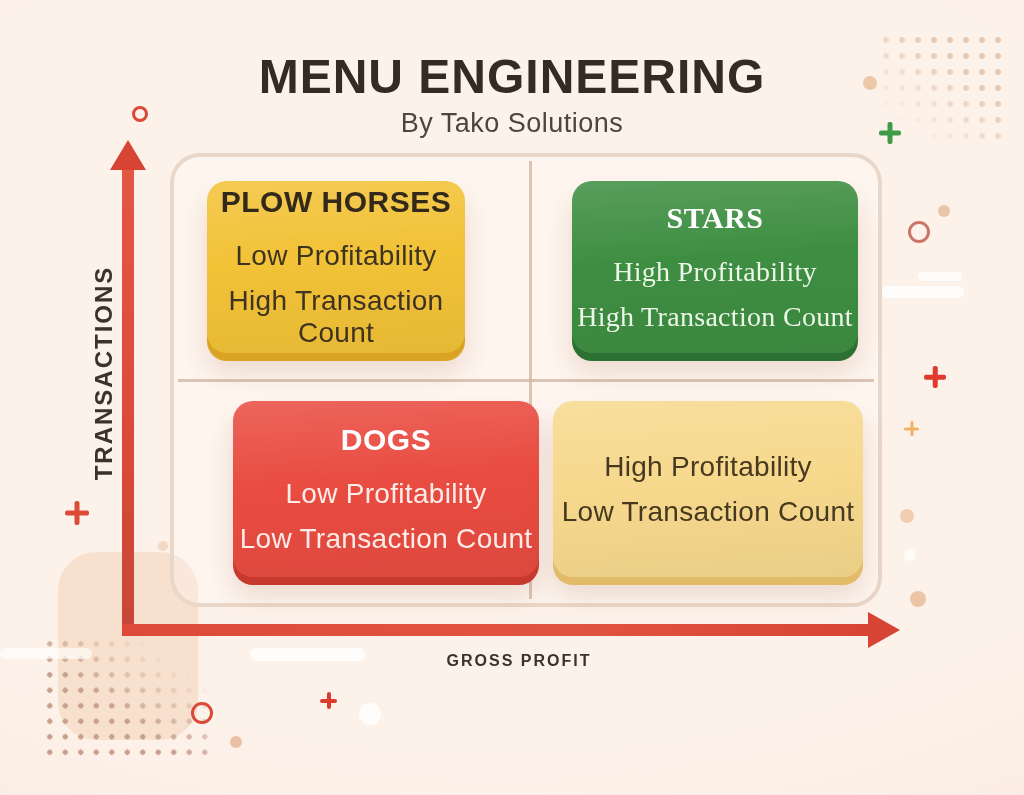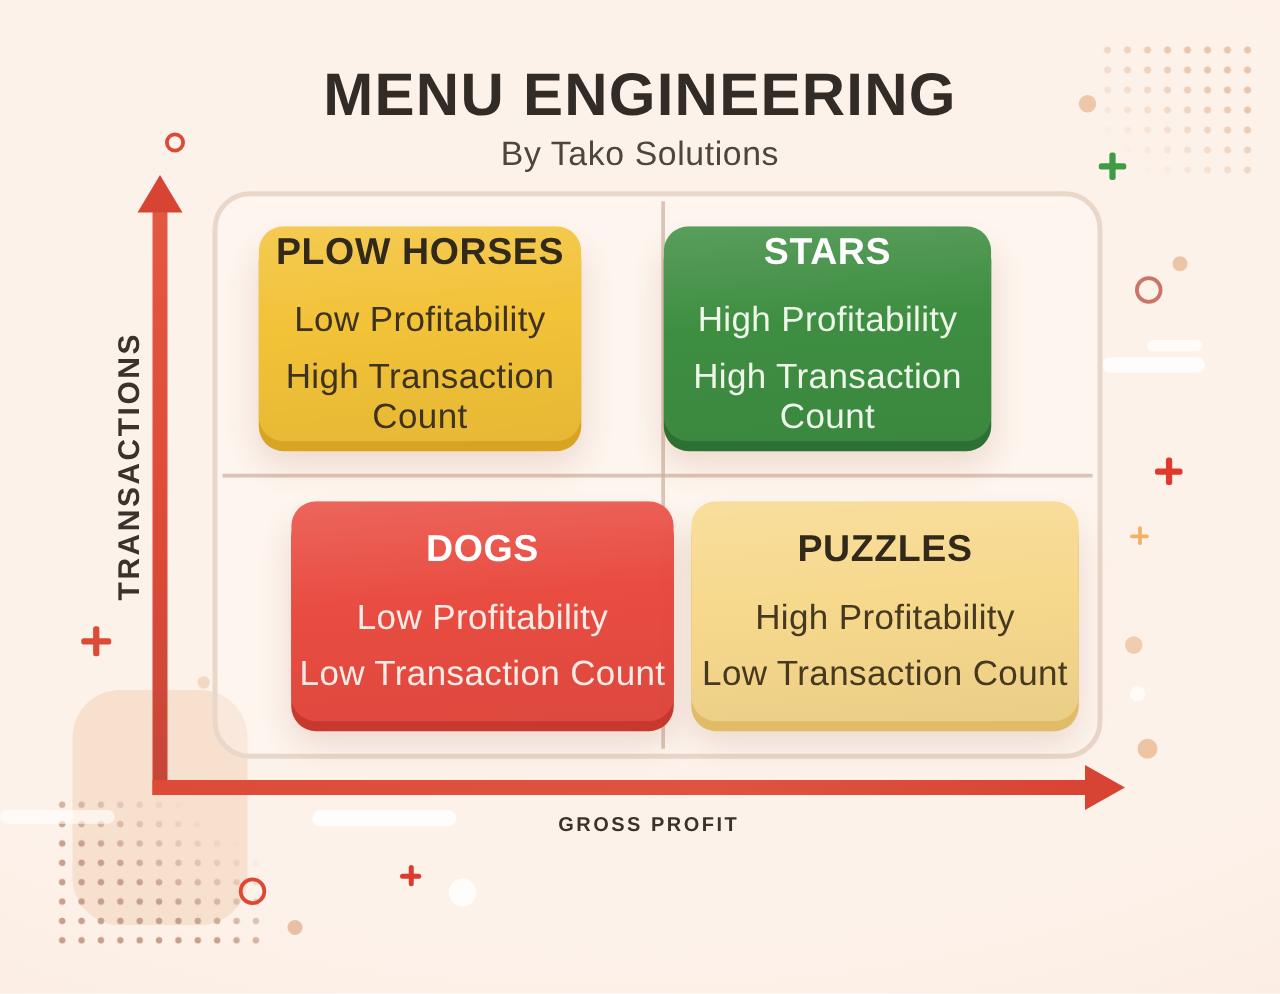--- a/index.html
+++ b/index.html
@@ -46,21 +46,21 @@
 
   .card { position:absolute; border-radius:20px;
     display:flex; flex-direction:column; align-items:center; justify-content:center;
     gap:13px; text-align:center;
     background-image:linear-gradient(176deg, rgba(255,255,255,0.14), rgba(255,255,255,0) 45%, rgba(0,0,0,0.05));
     box-shadow:0 8px 0 var(--edge), 0 18px 26px rgba(150,70,40,0.16); }
   .card-title { font-size:30px; font-weight:800; letter-spacing:0.5px; margin-bottom:8px; }
   .card-line  { font-size:28px; font-weight:400; letter-spacing:0.3px; }
 
   .card-plow    { left:33px;  top:24px;  width:258px; height:172px; }
-  .card-stars   { left:357px; top:24px;  width:262px; height:172px; }
+  .card-stars   { left:398px; top:24px;  width:286px; height:172px;font-family:Liberation Serif, serif; }
   .card-dogs    { left:33px;  top:244px; width:306px; height:176px; }
   .card-puzzles { left:379px; top:244px; width:310px; height:176px; }
 
   
   .decor { position:absolute; pointer-events:none; }
   .ring { border-radius:50%; background:transparent; }
   .dot  { border-radius:50%; }
   .strip{ border-radius:8px; }
   .plus { }
   .plus::before, .plus::after { content:""; position:absolute; background:currentColor; border-radius:2px; }
@@ -139,19 +139,18 @@
       <div class="card-line">High Transaction Count</div>
     </div>
 
     <div class="card card-dogs" style="background-color: rgb(233, 76, 65); --edge: #c7392f; color: rgb(253, 236, 231); margin-left: 26px;">
       <div class="card-title" style="color: rgb(255, 255, 255);">DOGS</div>
       <div class="card-line">Low Profitability</div>
       <div class="card-line">Low Transaction Count</div>
     </div>
 
     <div class="card card-puzzles" style="background-color: rgb(247, 217, 141); --edge: #e2bb68; color: rgb(70, 57, 31);">
-      <div class="card-title" style="color: rgb(50, 41, 26);">PUZZLES</div>
       <div class="card-line">High Profitability</div>
       <div class="card-line">Low Transaction Count</div>
     </div>
   </div>
 
 </div>
 
 </body></html>

